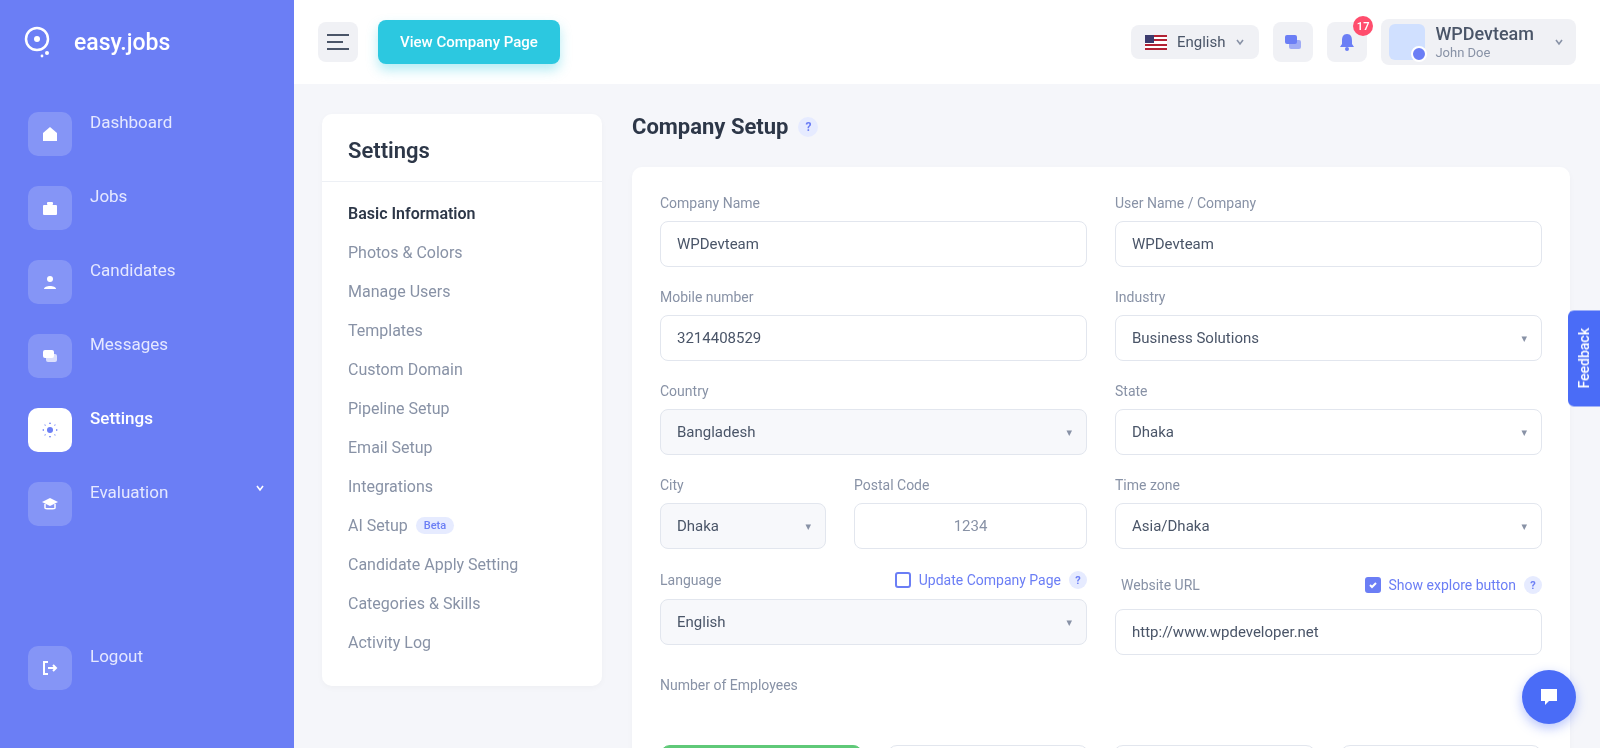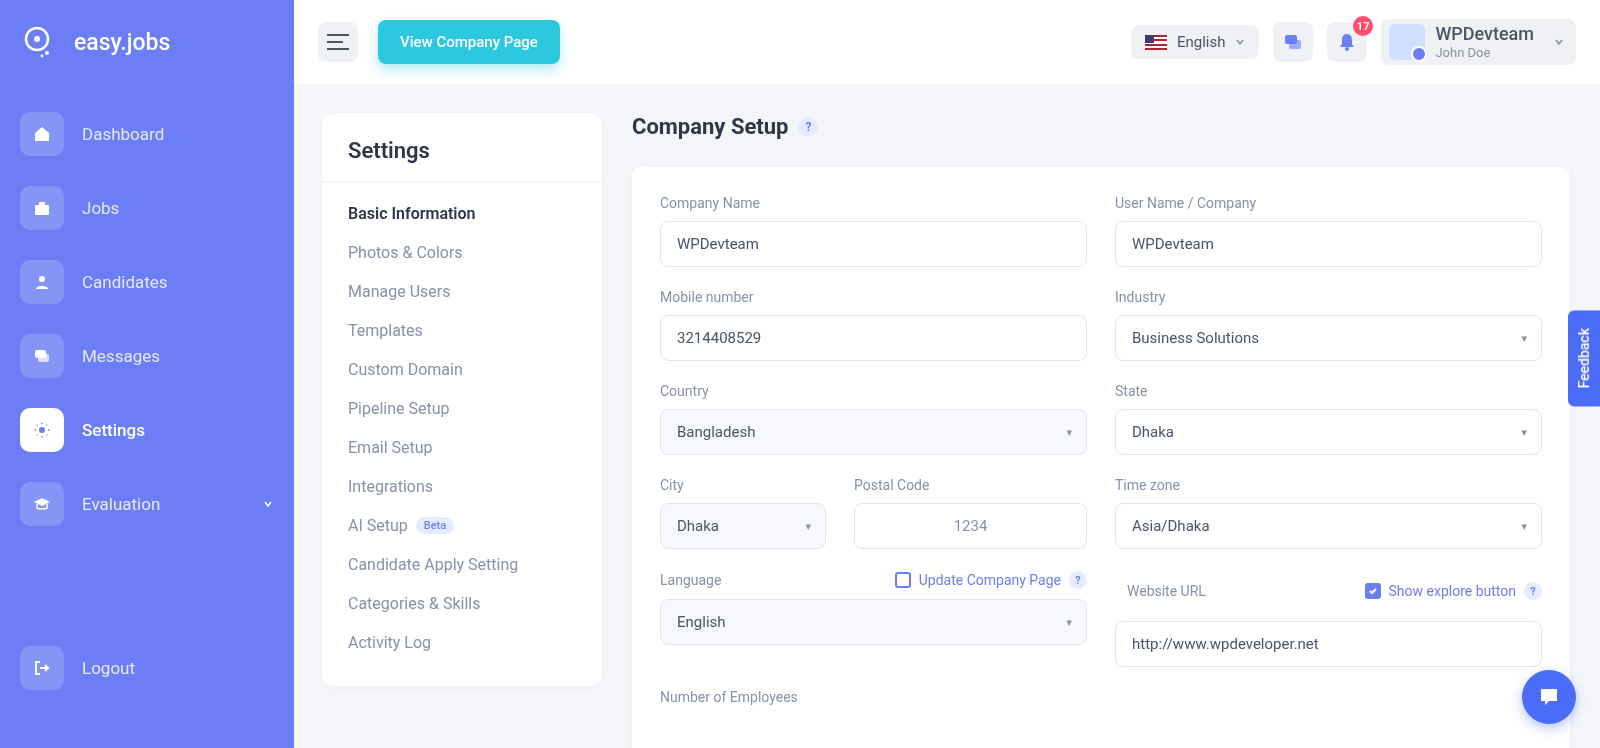--- a/index.html
+++ b/index.html
@@ -4,21 +4,21 @@
   <style>
     * { margin: 0; padding: 0; box-sizing: border-box; font-family: -apple-system, BlinkMacSystemFont, "Segoe UI", Roboto, sans-serif; }
     body { background: #f5f6fa; width: 1600px; height: 748px; overflow: hidden; position: relative; }
     
     
     .sidebar { position: fixed; left: 0; top: 0; width: 294px; height: 100%; background: #6b7ef5; color: #fff; padding: 22px 0; }
     .logo-area { display: flex; align-items: center; padding: 0 17px 24px; gap: 17px; }
     .logo-icon { width: 40px; height: 40px; display: flex; align-items: center; justify-content: center; }
     .logo-text { font-size: 23px; font-weight: 500; color: #fff; }
     .nav { margin-top: 14px; }
-    .nav-item { display: flex; align-items: center; padding: 12px 20px; margin: 6px 0; cursor: pointer; color: #e5e8ff; font-size: 17px; }
+    .nav-item { display: flex; padding: 12px 28px; margin: 6px 0; cursor: pointer; color: #e5e8ff; font-size: 17px; }
     .nav-item .icon-box { width: 44px; height: 44px; border-radius: 10px; background: rgba(255,255,255,0.18); display: flex; align-items: center; justify-content: center; margin-right: 18px; }
     .nav-item.active .icon-box { background: #fff; }
     .nav-item.active { color: #fff; font-weight: 500; }
     .nav-item .chev { margin-left: auto; }
     .logout-item { position: absolute; bottom: 40px; left: 0; right: 0; }
     
     
     .topbar { position: fixed; left: 294px; top: 0; right: 0; height: 84px; background: #fff; display: flex; align-items: center; padding: 0 24px; }
     .hamburger { width: 40px; height: 40px; background: #f0f1f5; border-radius: 8px; display: flex; align-items: center; justify-content: center; margin-right: 20px; cursor: pointer; }
     .view-company-btn { background: #2cc8e0; color: #fff; border: none; padding: 13px 22px; border-radius: 8px; font-size: 15px; font-weight: 500; cursor: pointer; box-shadow: 0 6px 12px rgba(44,200,224,.35); }
@@ -341,21 +341,21 @@
               <span class="help-icon" style="width:18px;height:18px;font-size:11px">?</span>
             </label>
           </div>
           <div class="select">
               <span>English</span>
               <span class="select-chev">▾</span>
             </div>
         </div>
         <div class="form-group">
           <div class="label-row">
-            <span class="label" style="margin:12px">Website URL</span>
+            <span class="label" style="margin:6px">Website URL</span>
             <label class="checkbox-label">
               <span class="checkbox checked">
                   <svg width="10" height="10" viewBox="0 0 10 10">
                     <path d="M2 5 L4 7 L8 3" stroke="#fff" stroke-width="2" fill="none"></path>
                   </svg>
                 </span>
               <span>Show explore button</span>
               <span class="help-icon" style="width:18px;height:18px;font-size:11px">?</span>
             </label>
           </div>

